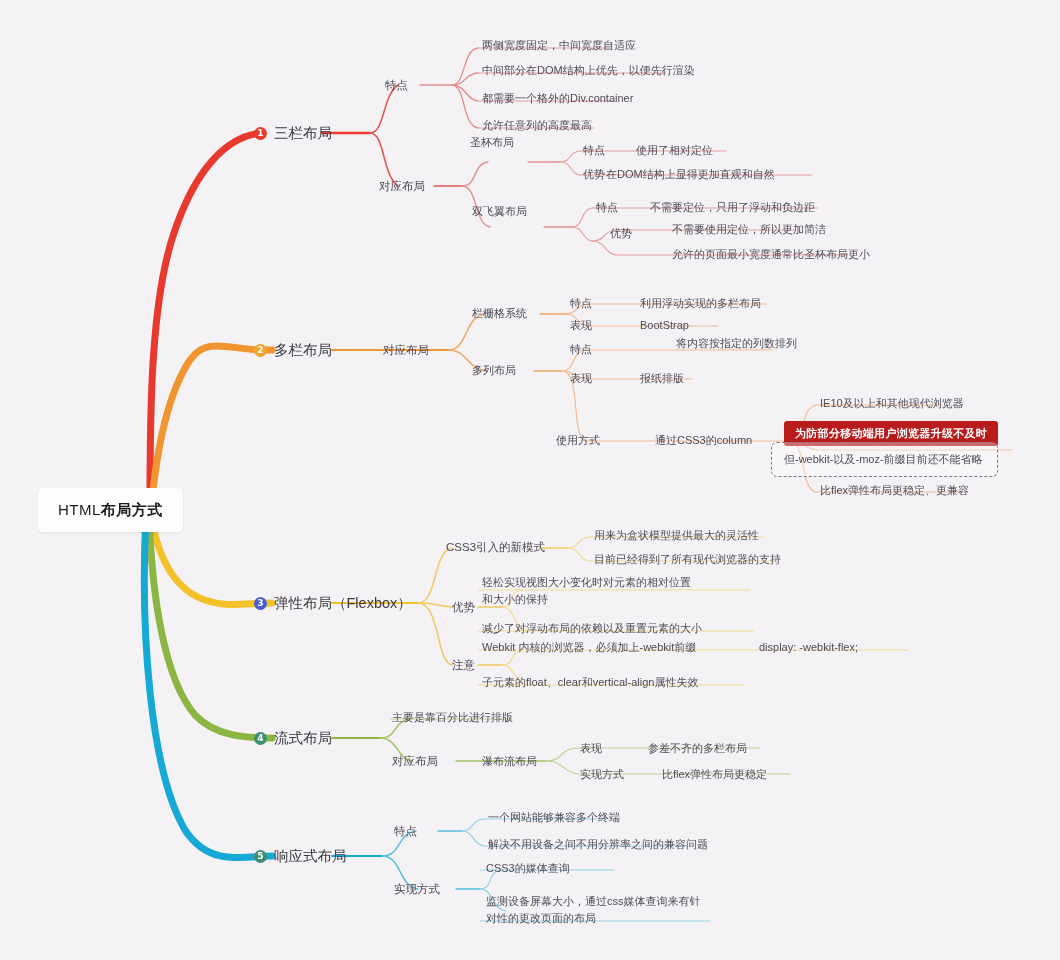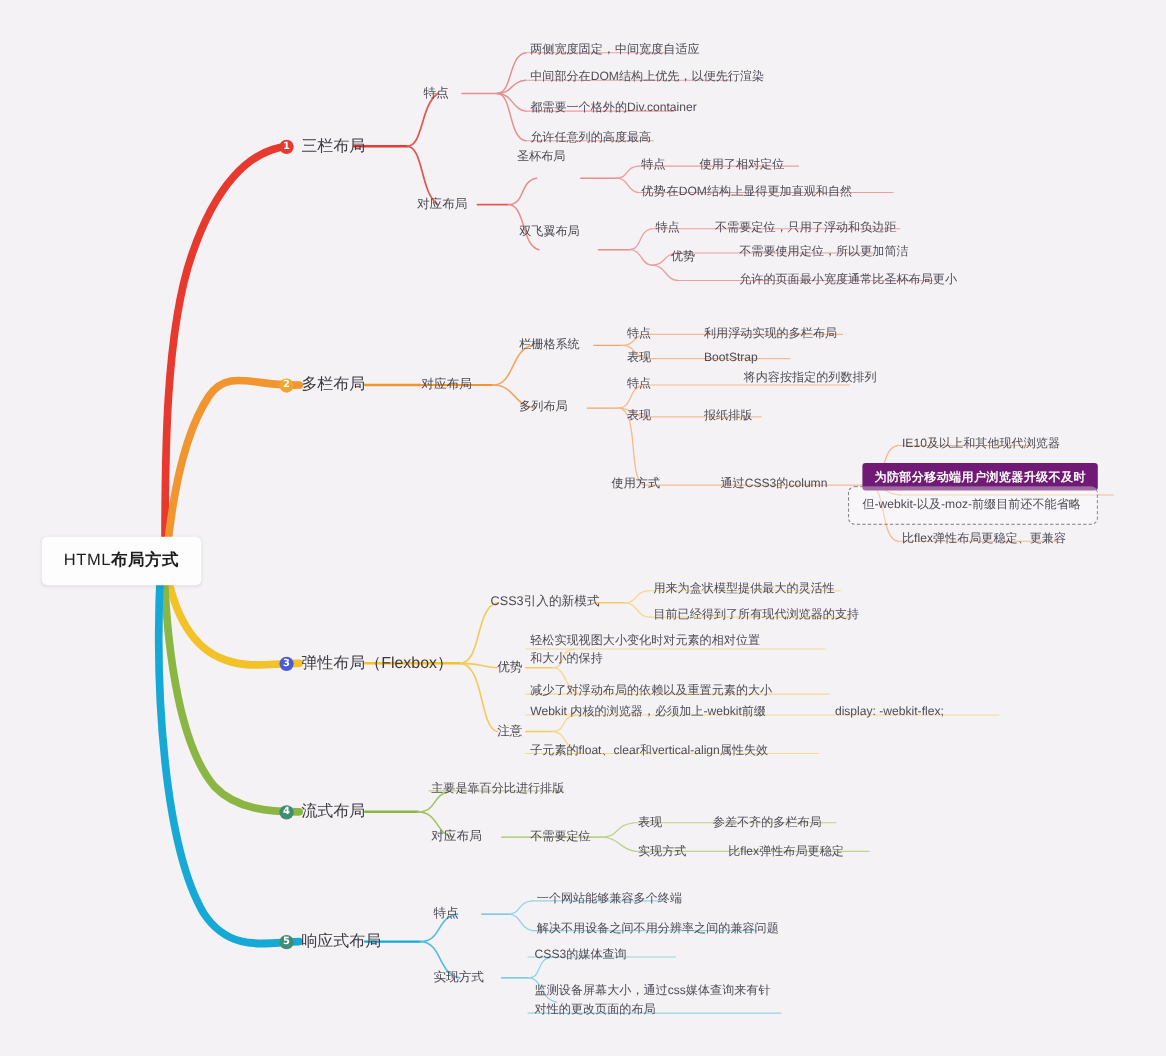--- a/index.html
+++ b/index.html
@@ -46,21 +46,21 @@
 
   
   .selected{
     border:1px dashed #7b7b82;
     border-radius:6px;
     padding:9px 14px 9px 12px;
     background:rgba(255,255,255,.35);
   }
   .tipbox{
     position:absolute;
-    background:#701a75;
+    background:#b91c1c;
     color:#fff;
     font-size:11px;
     font-weight:700;
     padding:5px 11px;
     border-radius:3px;
     white-space:nowrap;
     letter-spacing:.3px;
   }
 </style>
 </head>
@@ -263,21 +263,21 @@
   <div class="node leaf" style="left:482px;top:640px;"><span>Webkit 内核的浏览器，必须加上-webkit前缀</span></div>
   <div class="node leaf" style="left:482px;top:675px;"><span>子元素的float、clear和vertical-align属性失效</span></div>
   <div class="node leaf" style="left:759px;top:640px;"><span>display: -webkit-flex;</span></div>
 
   <div class="node l1" style="left:254px;top:729px;">
     <span class="badge" style="background:#3e8f72">4</span>
     <span>流式布局</span>
   </div>
   <div class="node leaf" style="left:392px;top:710px;"><span>主要是靠百分比进行排版</span></div>
   <div class="node l2" style="left:392px;top:754px;"><span>对应布局</span></div>
-  <div class="node l3" style="left:482px;top:754px;"><span>不需要定位</span></div>
+  <div class="node l3" style="left:482px;top:754px;"><span>瀑布流布局</span></div>
   <div class="node l3" style="left:580px;top:741px;"><span>表现</span></div>
   <div class="node leaf" style="left:648px;top:741px;"><span>参差不齐的多栏布局</span></div>
   <div class="node l3" style="left:580px;top:767px;"><span>实现方式</span></div>
   <div class="node leaf" style="left:662px;top:767px;"><span>比flex弹性布局更稳定</span></div>
 
   <div class="node l1" style="left:254px;top:847px;">
     <span class="badge" style="background:#3e8f72">5</span>
     <span>响应式布局</span>
   </div>
   <div class="node l2" style="left:394px;top:824px;"><span>特点</span></div>

